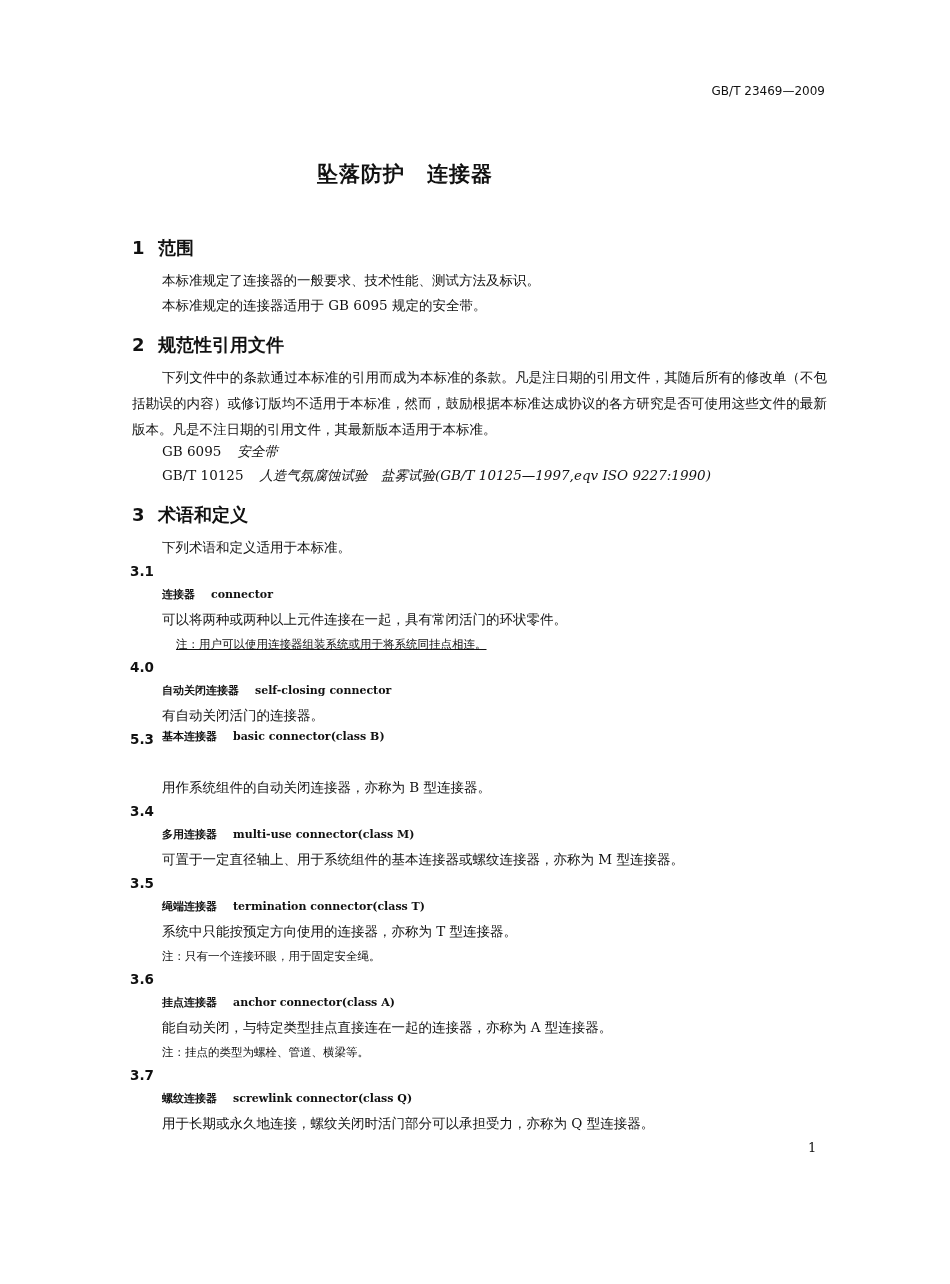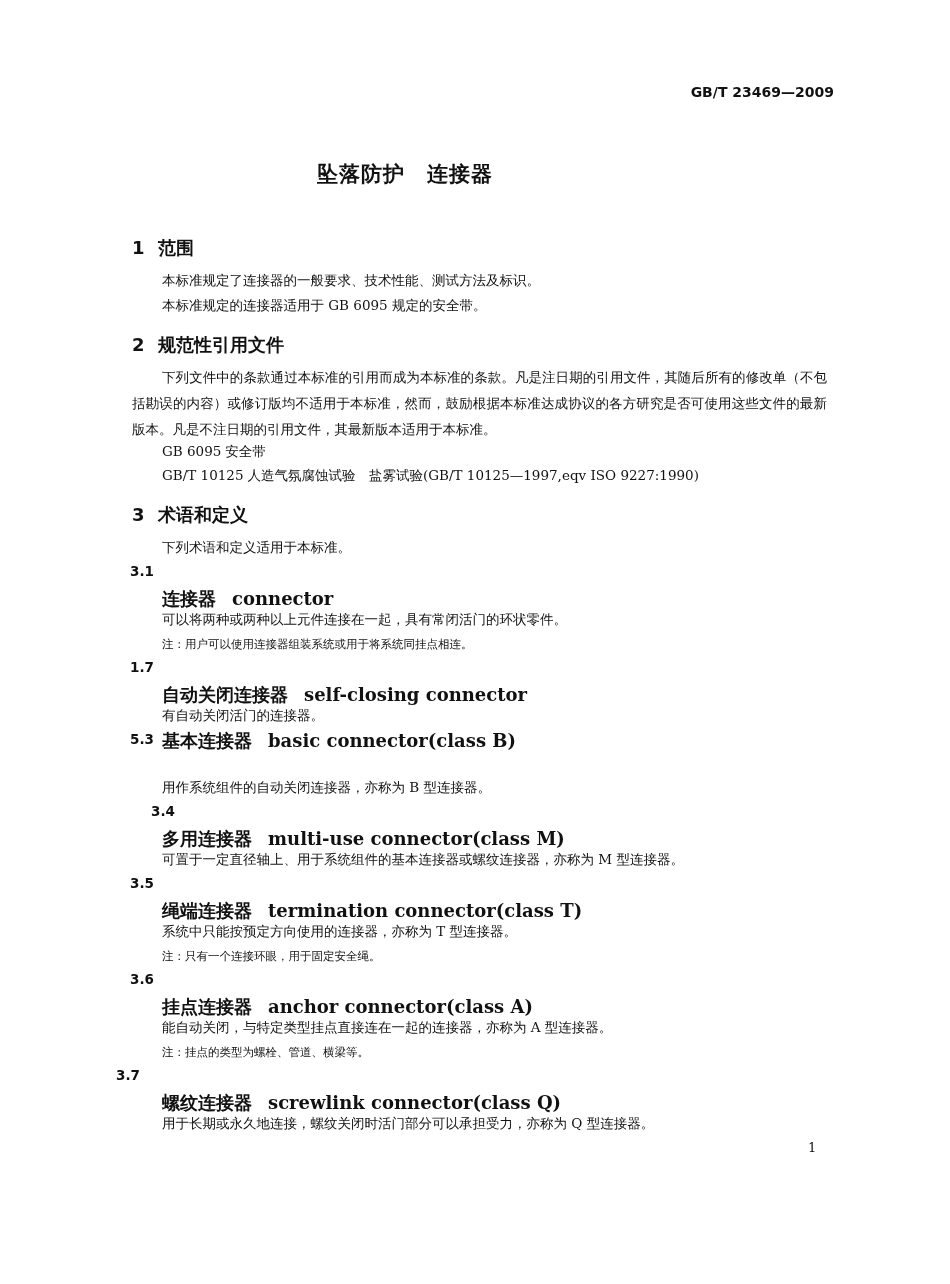--- a/index.html
+++ b/index.html
@@ -2,31 +2,31 @@
 <html><head>
 <meta charset="utf-8">
 <style>
   html, body { margin: 0; padding: 0; background: #ffffff; }
   body {
     width: 950px; height: 1284px; position: relative; overflow: hidden;
     color: #111111;
     font-family: "DejaVu Serif", "Liberation Serif", serif;
   }
   .abs { position: absolute; white-space: nowrap; }
-  .std-no { top: 84px; right: 116px; font-size: 14px; font-weight: bold; font-family: "DejaVu Sans", "Liberation Sans", sans-serif; }
+  .std-no { top: 84px; right: 125px; font-size: 12px; font-weight: normal; font-family: "DejaVu Sans", "Liberation Sans", sans-serif; }
   .title { top: 160px; left: 0; width: 810px; text-align: center; font-size: 21px; font-weight: bold; font-family: "DejaVu Sans", sans-serif; letter-spacing: 1px; }
   .h1 { font-size: 18px; font-weight: bold; font-family: "DejaVu Sans", sans-serif; }
   .h1 .num { display: inline-block; width: 26px; }
   .p { font-size: 13.5px; }
   .note { font-size: 11.5px; font-family: "DejaVu Sans", sans-serif; }
   .clause { font-size: 13.5px; font-weight: bold; font-family: "DejaVu Sans", sans-serif; }
-  .term { font-size: 18px; font-weight: bold; font-family: "DejaVu Sans", sans-serif; }
+  .term { font-size: 11px; font-weight: bold; font-family: "DejaVu Sans", sans-serif; }
   .term .en { font-family: "DejaVu Serif", serif; margin-left: 16px; }
   .ref .code { display: inline-block; }
-  .ref .name { margin-left: 4px; }
+  .ref .name { margin-left: 16px; font-style: italic; }
   .pagenum { top: 1140px; left: 808px; font-size: 13px; }
   .justify { white-space: normal; width: 670px; text-align: justify; line-height: 26px; }
 </style>
 </head>
 <body>
 
 <div>
 
   <div class="abs std-no">GB/T 23469—2009</div>
 
@@ -52,54 +52,54 @@
   <div class="abs h1" style="top:503px; left:132px;">
     <span class="num">3</span><span>术语和定义</span>
   </div>
   <div class="abs p" style="top:539px; left:162px;">下列术语和定义适用于本标准。</div>
 
   <div class="abs clause" style="top:563px; left:130px;">3.1</div>
   <div class="abs term" style="top:587px; left:162px;">
     <span>连接器</span><span class="en">connector</span>
   </div>
   <div class="abs p" style="top:611px; left:162px;">可以将两种或两种以上元件连接在一起，具有常闭活门的环状零件。</div>
-  <div class="abs note" style="top:637px; left:162px;">注：用户可以使用连接器组装系统或用于将系统同挂点相连。</div>
+  <div class="abs note" style="top:637px; left:176px;text-decoration:underline;">注：用户可以使用连接器组装系统或用于将系统同挂点相连。</div>
 
-  <div class="abs clause" style="top:659px; left:130px;">1.7</div>
+  <div class="abs clause" style="top:659px; left:130px;">4.0</div>
   <div class="abs term" style="top:683px; left:162px;">
     <span>自动关闭连接器</span><span class="en">self-closing connector</span>
   </div>
   <div class="abs p" style="top:707px; left:162px;">有自动关闭活门的连接器。</div>
 
   <div class="abs clause" style="top:731px; left:130px;">5.3</div>
   <div class="abs term" style="top:729px; left:162px;">
     <span>基本连接器</span><span class="en">basic connector(class B)</span>
   </div>
   <div class="abs p" style="top:779px; left:162px;">用作系统组件的自动关闭连接器，亦称为 B 型连接器。</div>
 
-  <div class="abs clause" style="top:803px; left:130px;margin-left:21px;">3.4</div>
+  <div class="abs clause" style="top:803px; left:130px;">3.4</div>
   <div class="abs term" style="top:827px; left:162px;">
     <span>多用连接器</span><span class="en">multi-use connector(class M)</span>
   </div>
   <div class="abs p" style="top:851px; left:162px;">可置于一定直径轴上、用于系统组件的基本连接器或螺纹连接器，亦称为 M 型连接器。</div>
 
   <div class="abs clause" style="top:875px; left:130px;">3.5</div>
   <div class="abs term" style="top:899px; left:162px;">
     <span>绳端连接器</span><span class="en">termination connector(class T)</span>
   </div>
   <div class="abs p" style="top:923px; left:162px;">系统中只能按预定方向使用的连接器，亦称为 T 型连接器。</div>
   <div class="abs note" style="top:949px; left:162px;">注：只有一个连接环眼，用于固定安全绳。</div>
 
   <div class="abs clause" style="top:971px; left:130px;">3.6</div>
   <div class="abs term" style="top:995px; left:162px;text-align:center;">
     <span>挂点连接器</span><span class="en">anchor connector(class A)</span>
   </div>
   <div class="abs p" style="top:1019px; left:162px;">能自动关闭，与特定类型挂点直接连在一起的连接器，亦称为 A 型连接器。</div>
   <div class="abs note" style="top:1045px; left:162px;">注：挂点的类型为螺栓、管道、横梁等。</div>
 
-  <div class="abs clause" style="top:1067px; left:116px;">3.7</div>
+  <div class="abs clause" style="top:1067px; left:130px;">3.7</div>
   <div class="abs term" style="top:1091px; left:162px;">
     <span>螺纹连接器</span><span class="en">screwlink connector(class Q)</span>
   </div>
   <div class="abs p" style="top:1115px; left:162px;">用于长期或永久地连接，螺纹关闭时活门部分可以承担受力，亦称为 Q 型连接器。</div>
 
   <div class="abs pagenum">1</div>
 </div>
 
 </body></html>

